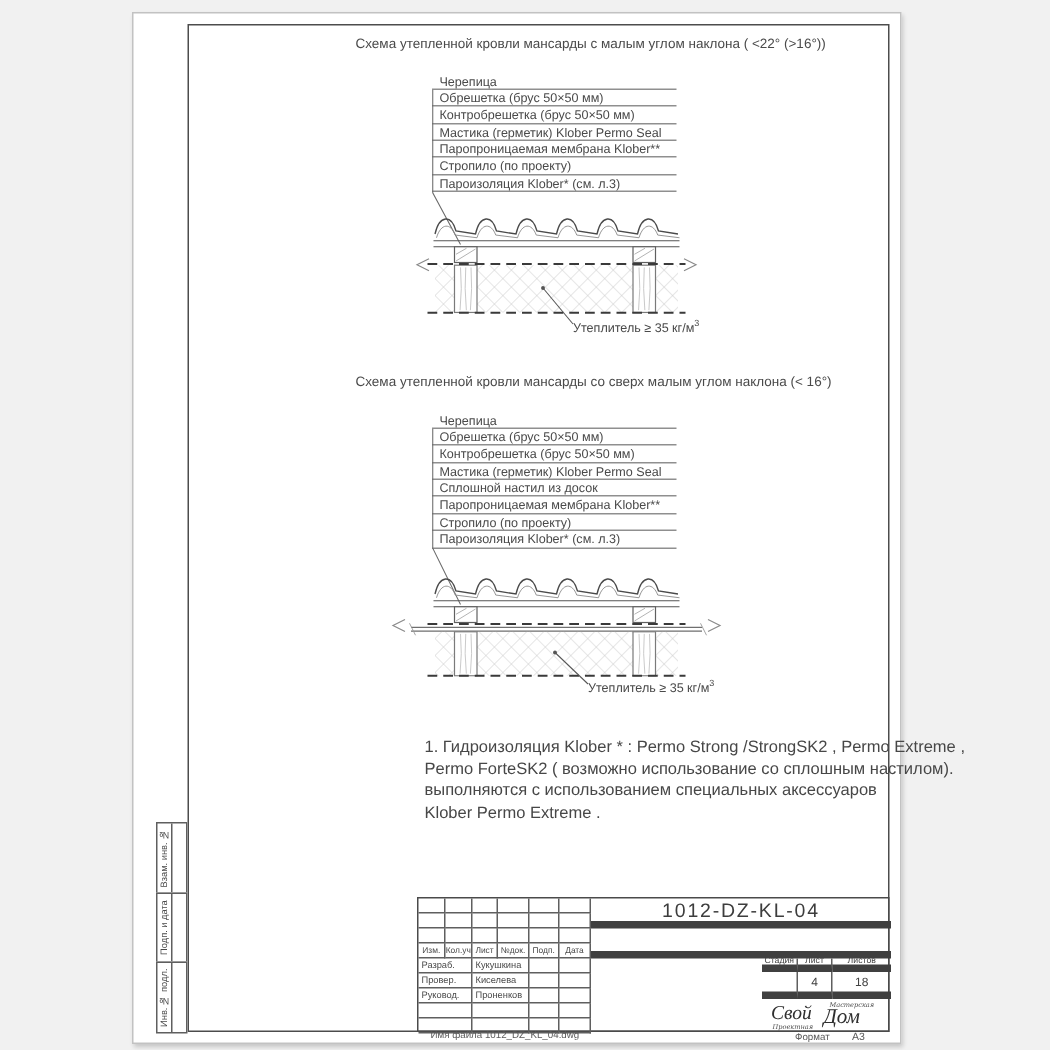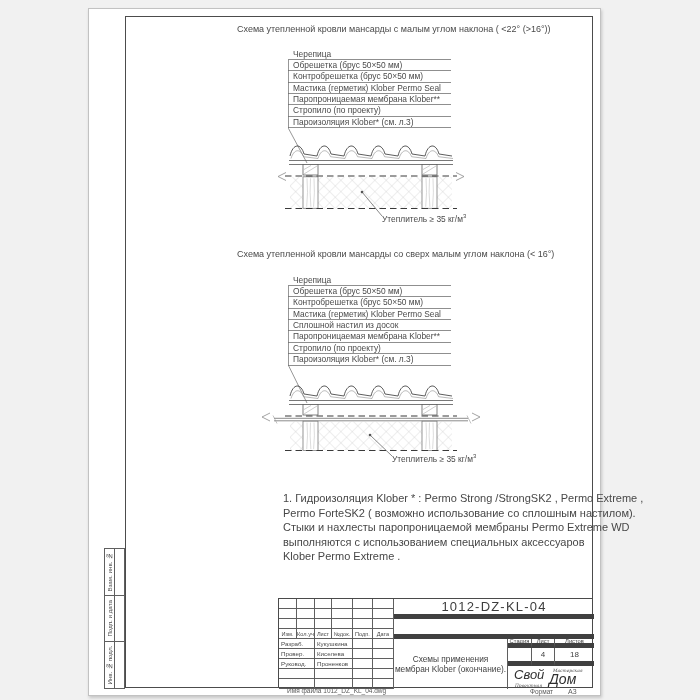--- a/index.html
+++ b/index.html
@@ -37,21 +37,21 @@
   #sig-rows .row{position:relative;}
   .cell{position:absolute;box-sizing:border-box;color:#424242;}
   .bb{border-bottom:5px solid #404040;} .br{border-right:1px solid #5f5f5f;}
   .center{display:flex;align-items:center;justify-content:center;}
   #doc-num{left:115px;top:0;width:200px;height:20px;font-size:13px;letter-spacing:1.2px;color:#3d3d3d;}
   #doc-empty{left:115px;top:20px;width:200px;height:20px;}
   #stamp-name{left:115px;top:40px;width:114px;height:50px;flex-direction:column;font-size:8.3px;line-height:10px;text-align:center;}
   .sl-hdr{top:40px;height:9px;font-size:5.8px;}
   .sl-val{top:49px;height:18px;font-size:8px;}
   #logo-cell{left:229px;top:67px;width:86px;height:23px;}
-  .logo-big{position:absolute;font-family:Liberation Sans, sans-serif;font-style:italic;color:#2f2f2f;}
+  .logo-big{position:absolute;font-family:Liberation Serif, serif;font-style:italic;color:#2f2f2f;}
   .logo-small{position:absolute;font-family:"DejaVu Serif","Liberation Serif",serif;font-style:italic;font-size:4.4px;color:#4a4a4a;}
   
   #side-strip{left:104px;top:548px;width:21px;}
   .side-cell{position:relative;width:21px;height:47.6px;border:1px solid #5f5f5f;box-sizing:border-box;margin-bottom:-1px;background:#fff;}
   .side-inner{position:absolute;left:0;top:0;width:10px;height:100%;border-right:1px solid #5f5f5f;box-sizing:border-box;}
   .vtext{display:flex;align-items:center;justify-content:center;width:100%;height:100%;
          writing-mode:vertical-rl;transform:rotate(180deg);font-size:6.2px;color:#4a4a4a;white-space:nowrap;}
   
   .footer-txt{font-size:6.5px;color:#5a5a5a;}
   svg{display:block;}
@@ -152,21 +152,20 @@
     <span>Утеплитель ≥ 35 кг/м</span><sup>3</sup>
   </div>
   <div class="abs ins-label nw" style="left:392px;top:453px;">
     <span>Утеплитель ≥ 35 кг/м</span><sup>3</sup>
   </div>
 
   <div id="notes" class="abs" style="left:283px;top:491px;">
 
   <div class="note-line">1. Гидроизоляция Klober * :  Permo Strong /StrongSK2 , Permo Extreme ,</div>
       <div class="note-line">Permo ForteSK2 ( возможно использование со сплошным настилом).</div>
-      <div class="note-line">Стыки и нахлесты паропроницаемой мембраны Permo Extreme WD</div>
       <div class="note-line">выполняются с использованием  специальных аксессуаров</div>
       <div class="note-line">Klober Permo Extreme .</div>
     </div>
 
   <div id="stamp" class="abs">
 
     <div class="row chg" style="top:0;">
       <div></div>
         <div></div>
         <div></div>
@@ -231,24 +230,20 @@
     <div class="row sig abs" style="top:80px;">
       <div></div>
         <div></div>
         <div></div>
         <div></div>
       </div>
 
     <div id="doc-num" class="cell bb center">1012-DZ-KL-04</div>
     <div id="doc-empty" class="cell bb"></div>
 
-    <div id="stamp-name" class="cell br center">
-      <div>Схемы применения</div>
-      <div>мембран Klober (окончание).</div>
-    </div>
 
     <div class="cell bb br center sl-hdr" style="left:229px;width:24px;">Стадия</div>
     <div class="cell bb br center sl-hdr" style="left:253px;width:23px;">Лист</div>
     <div class="cell bb center sl-hdr" style="left:276px;width:39px;">Листов</div>
     <div class="cell bb br center sl-val" style="left:229px;width:24px;"></div>
     <div class="cell bb br center sl-val" style="left:253px;width:23px;">4</div>
     <div class="cell bb center sl-val" style="left:276px;width:39px;">18</div>
 
     <div id="logo-cell" class="cell">
       <span class="logo-big" style="left:6px;top:1px;font-size:13px;">Свой</span>

